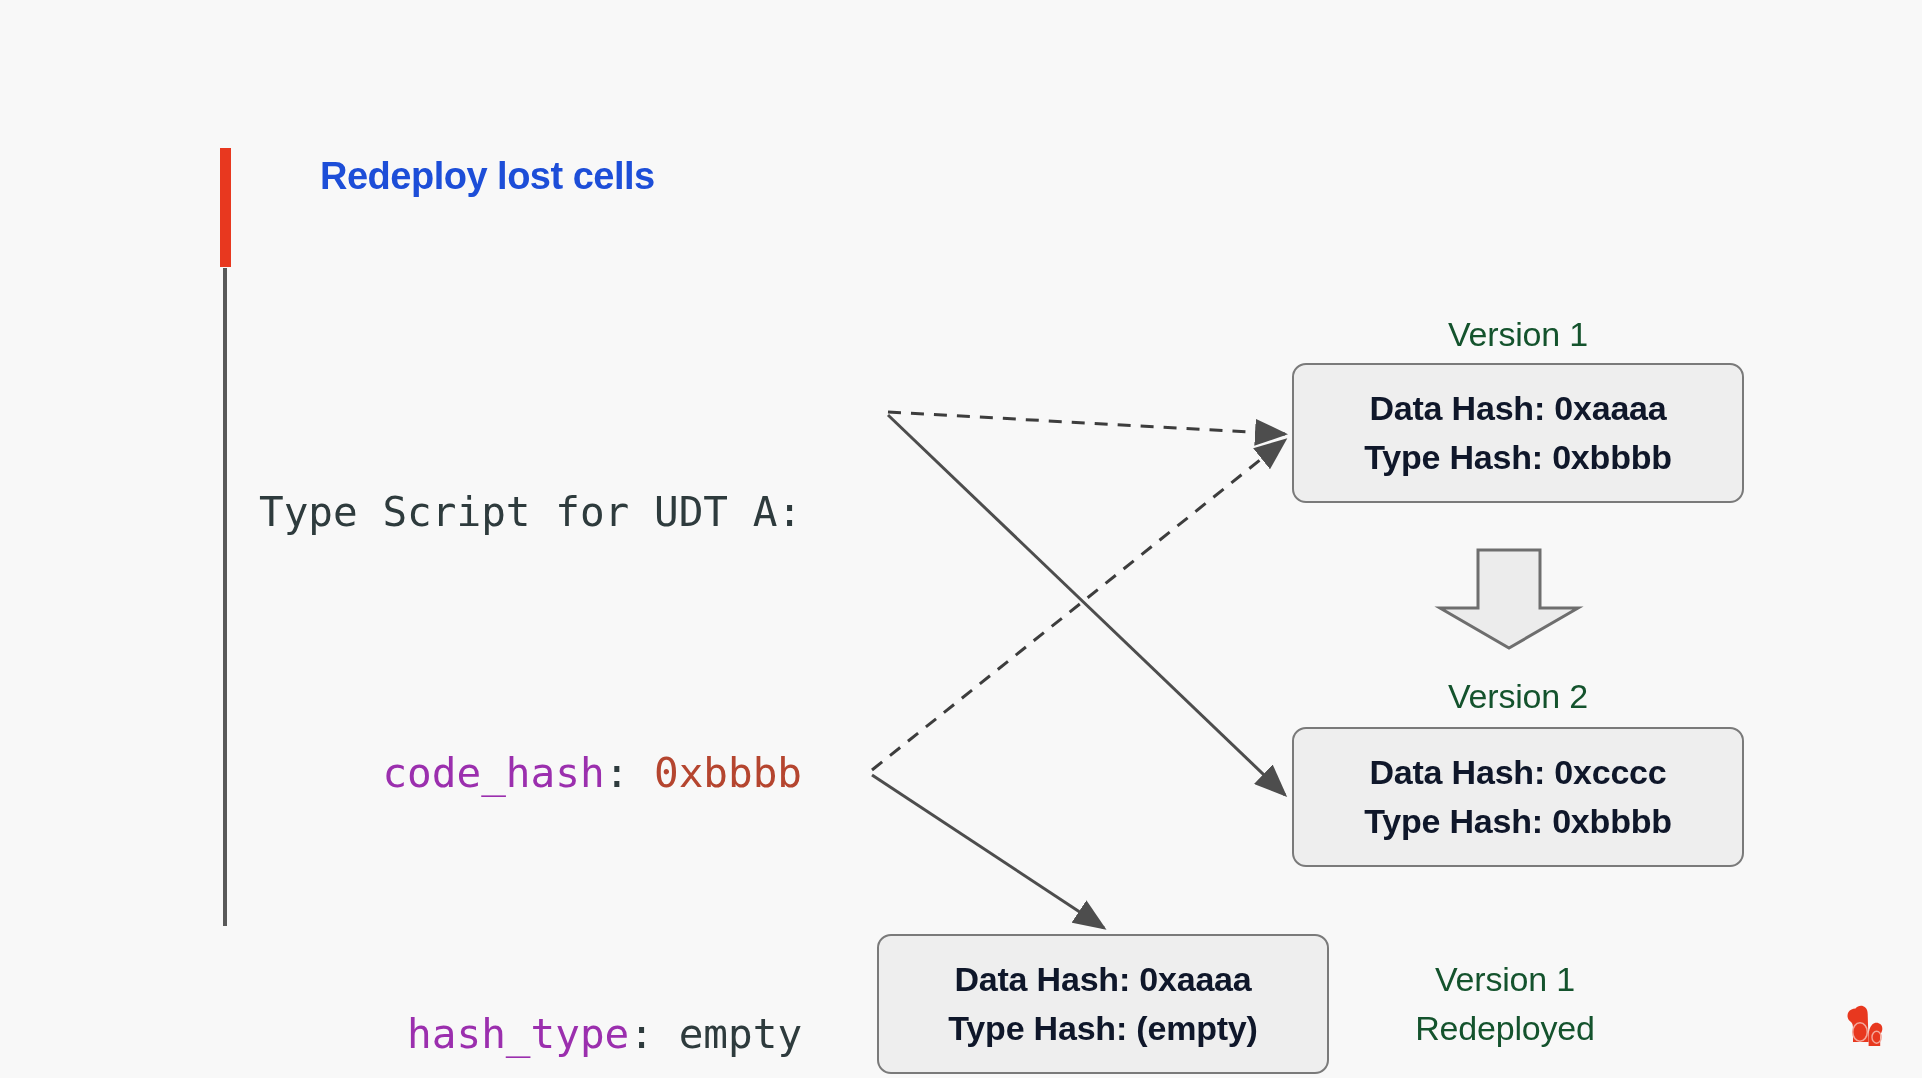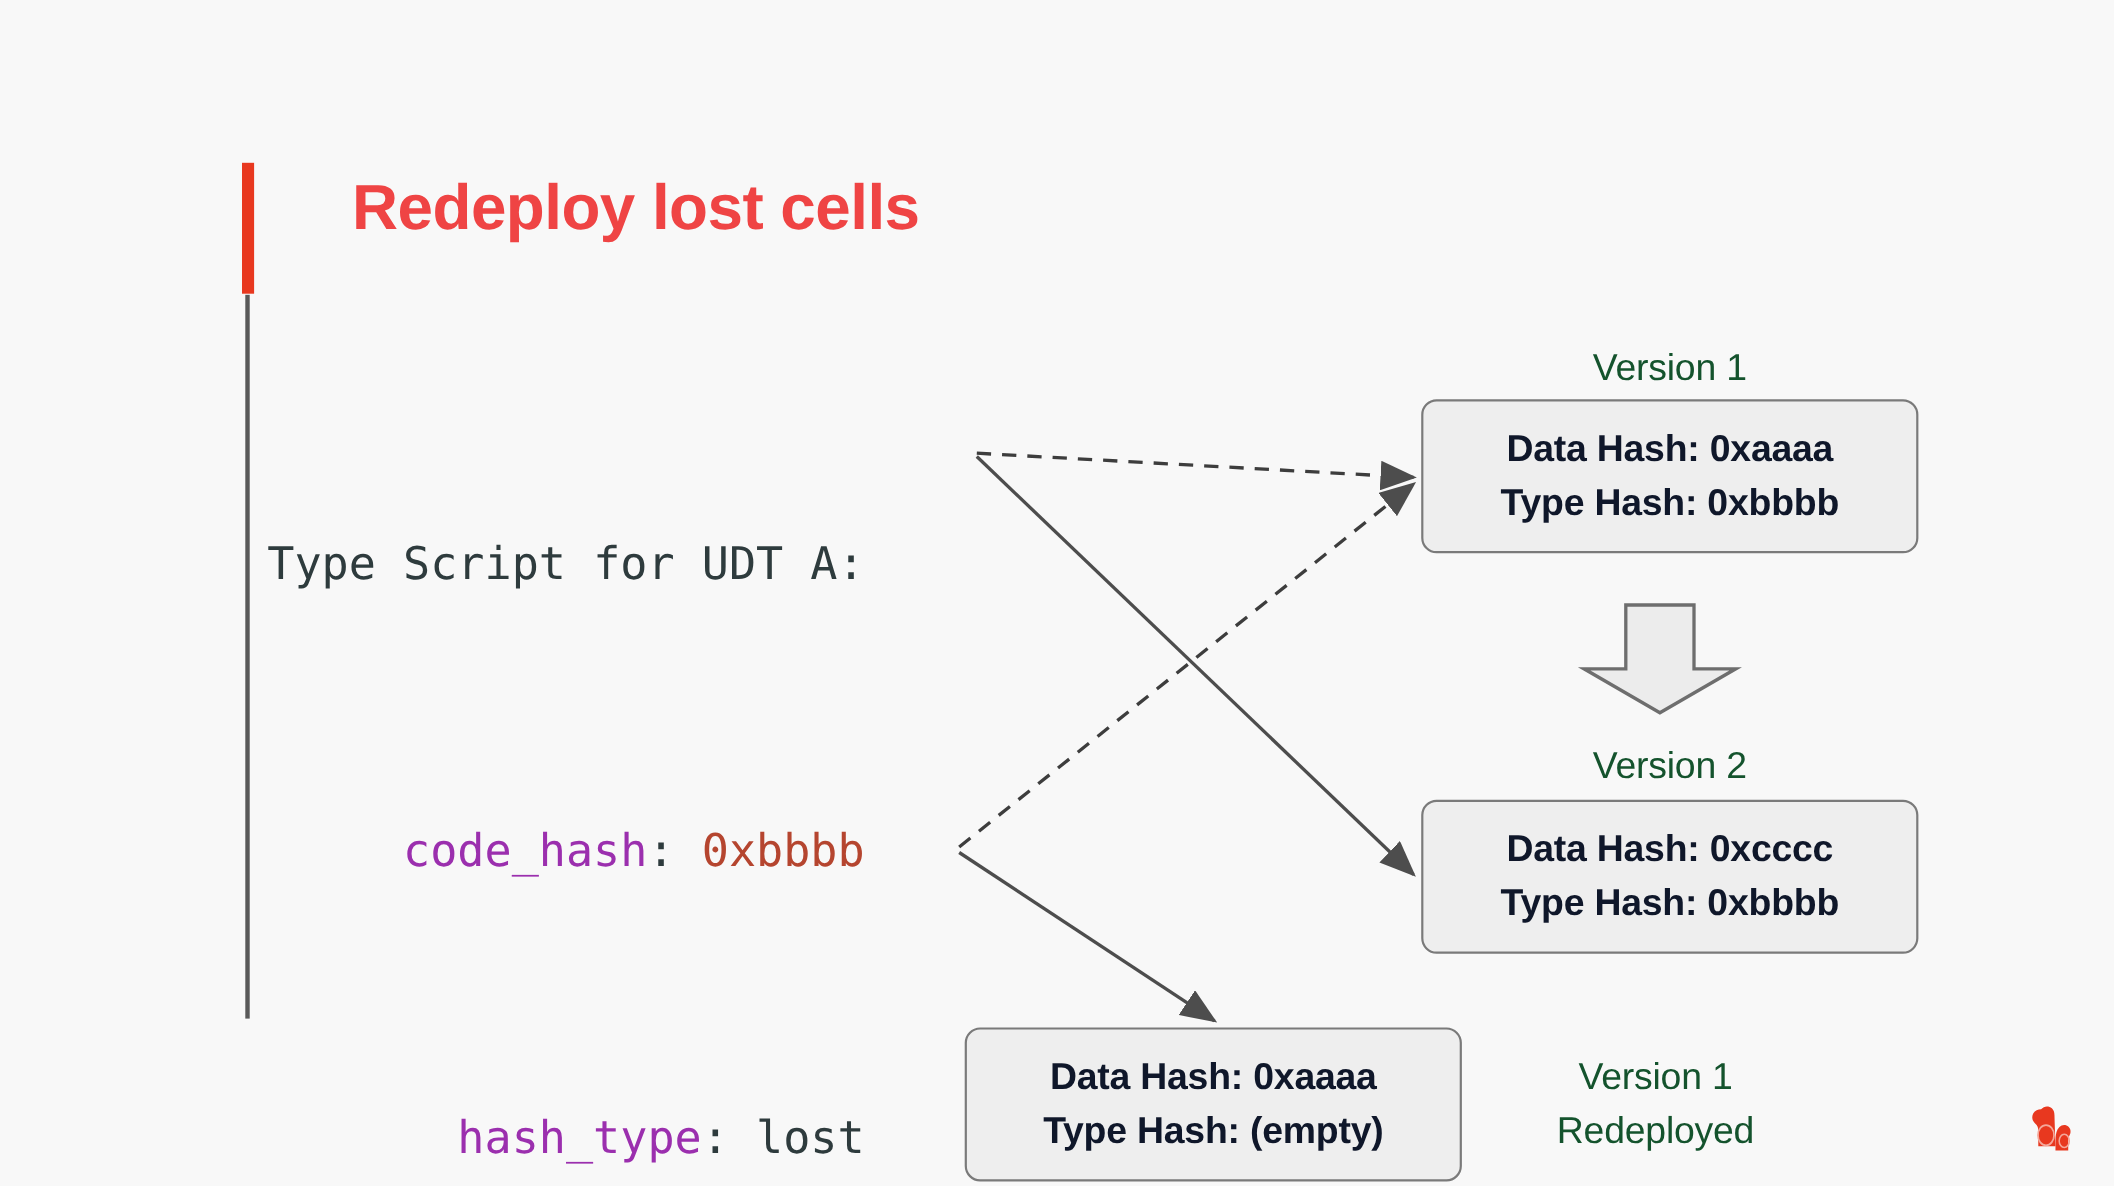--- a/index.html
+++ b/index.html
@@ -23,23 +23,23 @@
     left: 220px;
     top: 148px;
     width: 11px;
     height: 119px;
     background: #e8381f;
   }
   .title-text {
     position: absolute;
     left: 320px;
     top: 155px;
-    font-size: 58px;
+    font-size: 38px;
     font-weight: 700;
-    color: #ef4444;
+    color: #1d4ed8;
     letter-spacing: -0.5px;
     white-space: nowrap;
   }
 
   
   .left-rule {
     position: absolute;
     left: 223px;
     top: 268px;
     width: 4px;
@@ -51,21 +51,21 @@
   .code-block {
     position: absolute;
     left: 243px;
     top: 295px;
     font-family: "DejaVu Sans Mono", "Liberation Mono", monospace;
     font-size: 41px;
     line-height: 87px;
     color: #2e3b3d;
     white-space: pre;
   }
-  .code-line { white-space: pre; }
+  .code-line { white-space: pre; margin-left: 16px; }
   .code-line.indent { padding-left: 112px; text-align: right; }
   .tok-key { color: #9b2fae; }
   .tok-hash { color: #b5452f; }
   .tok-plain { color: #2e3b3d; }
 
   
   .cell-box {
     position: absolute;
     background: #eeeeee;
     border: 2.5px solid #7a7a7a;
@@ -122,21 +122,21 @@
 <div id="slide">
 
   <div class="title-accent"></div>
   <h1 class="title-text">Redeploy lost cells</h1>
 
   <div class="left-rule"></div>
 
   <div class="code-block">
     <div class="code-line">Type Script for UDT A:</div>
     <div class="code-line indent"><span class="tok-key">code_hash</span><span class="tok-plain">: </span><span class="tok-hash">0xbbbb</span></div>
-    <div class="code-line indent"><span class="tok-key">hash_type</span><span class="tok-plain">: </span><span class="tok-plain">lost</span></div>
+    <div class="code-line indent"><span class="tok-key">hash_type</span><span class="tok-plain">: </span><span class="tok-plain">empty</span></div>
     
     
     
     
   </div>
 
   <svg id="connectors" viewBox="0 0 1922 1078">
     <defs>
       <marker id="arrowhead" markerWidth="11" markerHeight="9" refX="10" refY="4.5" orient="auto">
         <path d="M0,0 L11,4.5 L0,9 z" fill="#4d4d4d"></path>

